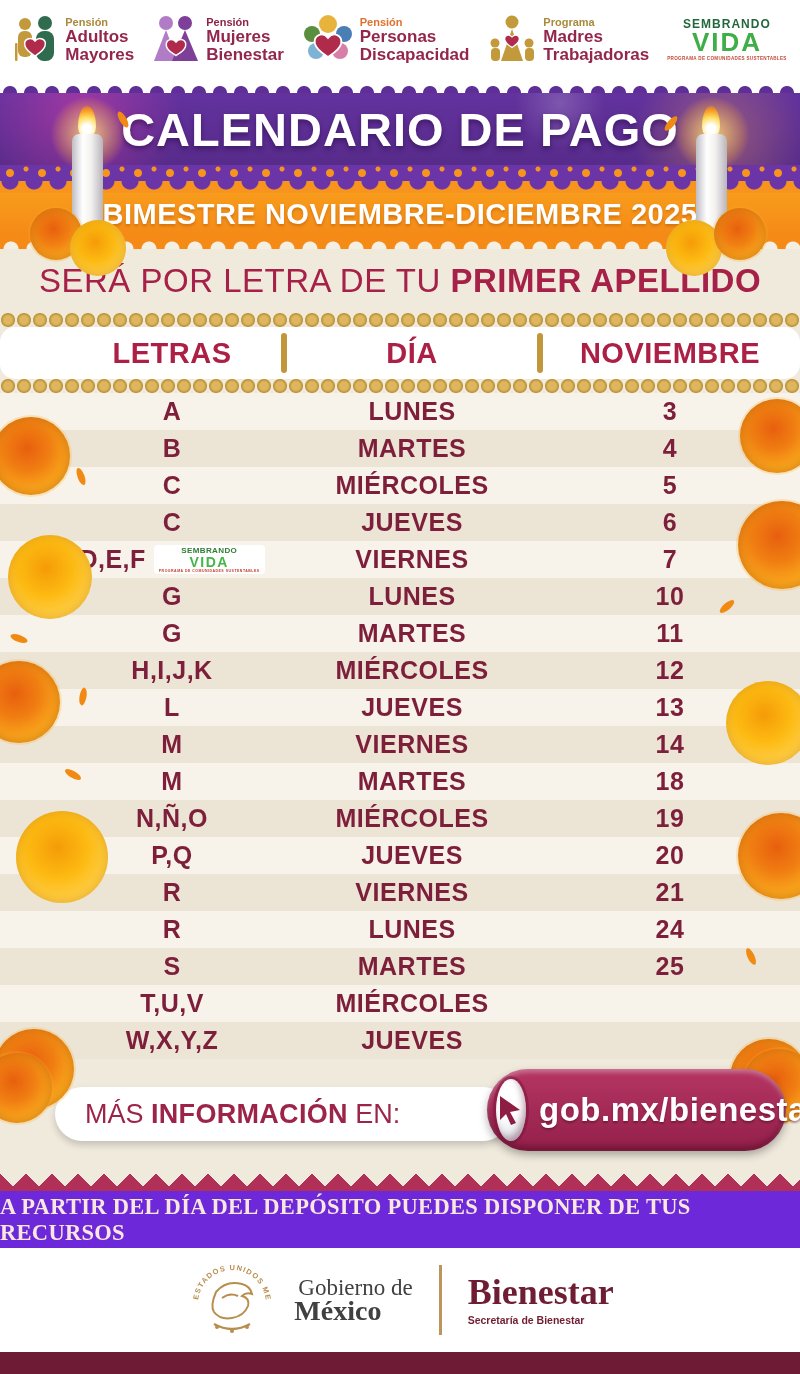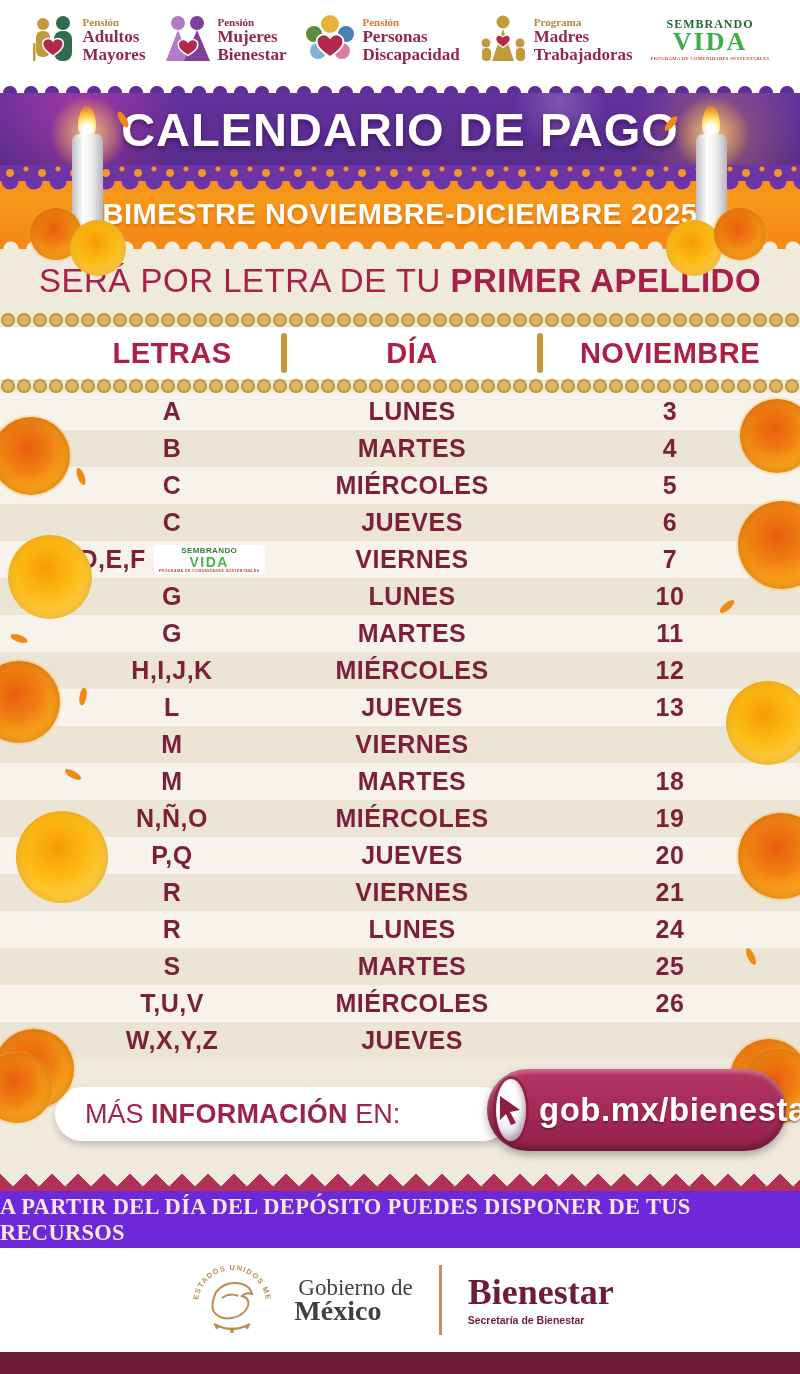--- a/index.html
+++ b/index.html
@@ -2,21 +2,21 @@
 <html><head>
 <meta charset="utf-8">
 <style>
   * { margin:0; padding:0; box-sizing:border-box; }
   body { background:#888; font-family:"Liberation Sans", sans-serif; }
   .sheet{ width:800px; height:1374px; position:relative; overflow:hidden;
           background:#F0EADD; margin:0 auto; }
 
   
   .logos-bar{ height:80px; background:#fff; display:flex; align-items:center;
-              justify-content:center; gap:18px; padding:0 8px;font-family:Liberation Serif, serif; }
+              justify-content:center; gap:18px; padding:0 8px; }
   .logo{ display:flex; align-items:center; gap:6px; }
   .logo-text{ line-height:1.02; }
   .logo-label{ font-size:11px; font-weight:700; display:block; }
   .logo-name{ font-size:17px; font-weight:700; color:#93264C; display:block; }
   .lbl-gold{ color:#A98A3C; } .lbl-red{ color:#8D2346; } .lbl-orange{ color:#E0702E; }
   .sv-logo{ text-align:center; line-height:1; }
   .sv-l1{ display:block; font-size:12px; font-weight:700; color:#23683B; letter-spacing:1px; }
   .sv-l2{ display:block; font-size:26px; font-weight:700; color:#3FAE49; letter-spacing:2px; margin-top:-1px; }
   .sv-l3{ display:block; font-size:4.6px; font-weight:700; color:#C24A3A; letter-spacing:.3px; margin-top:2px; }
 
@@ -71,21 +71,21 @@
   .intro p{ font-size:33px; color:#A62048; letter-spacing:.5px; }
   .intro b{ font-weight:700; } .intro span{ font-weight:400; }
 
   
   .gold-ribbon{ height:14px;
     background-image:radial-gradient(circle at 8px 7px, #DDB65F 4px, #BE9338 6.5px, transparent 7.5px);
     background-size:16px 14px; background-repeat:repeat-x; }
 
   
   .thead{ height:52px; background:#fff; position:relative;
-    display:grid; grid-template-columns:284px 256px 260px; align-items:center; }
+    display:grid; grid-template-columns:284px 256px 260px; align-items:center;border-radius:15px; }
   .thead .th{ text-align:center; font-size:29px; font-weight:700; color:#AD2045; letter-spacing:.5px; }
   .thead .th.first{ padding-left:60px; }
   .th-divider{ position:absolute; top:6px; width:6px; height:40px; background:#C2973B; border-radius:3px; }
   .th-divider.d1{ left:281px; } .th-divider.d2{ left:537px; }
 
   .tbody{ position:relative; }
   .row{ display:grid; grid-template-columns:284px 256px 260px; height:37px; align-items:center; position:relative; z-index:2; }
   .row:nth-child(odd){ background:#F8F3EA; }
   .row:nth-child(even){ background:#ECE5D6; }
   .cell{ text-align:center; font-size:25px; font-weight:700; color:#7D1F3B; letter-spacing:.5px; }
@@ -344,20 +344,21 @@
         <div class="cell">JUEVES</div>
         <div class="cell">13</div>
       </div>
 
       <div class="row">
         <div class="cell letras">
           <span>M</span>
 
         </div>
         <div class="cell">VIERNES</div>
+        <div class="cell">14</div>
       </div>
 
       <div class="row">
         <div class="cell letras">
           <span>M</span>
 
         </div>
         <div class="cell">MARTES</div>
         <div class="cell">18</div>
       </div>
@@ -406,21 +407,20 @@
         <div class="cell">MARTES</div>
         <div class="cell">25</div>
       </div>
 
       <div class="row">
         <div class="cell letras">
           <span>T,U,V</span>
 
         </div>
         <div class="cell">MIÉRCOLES</div>
-        <div class="cell">26</div>
       </div>
 
       <div class="row">
         <div class="cell letras">
           <span>W,X,Y,Z</span>
 
         </div>
         <div class="cell">JUEVES</div>
       </div>
 

